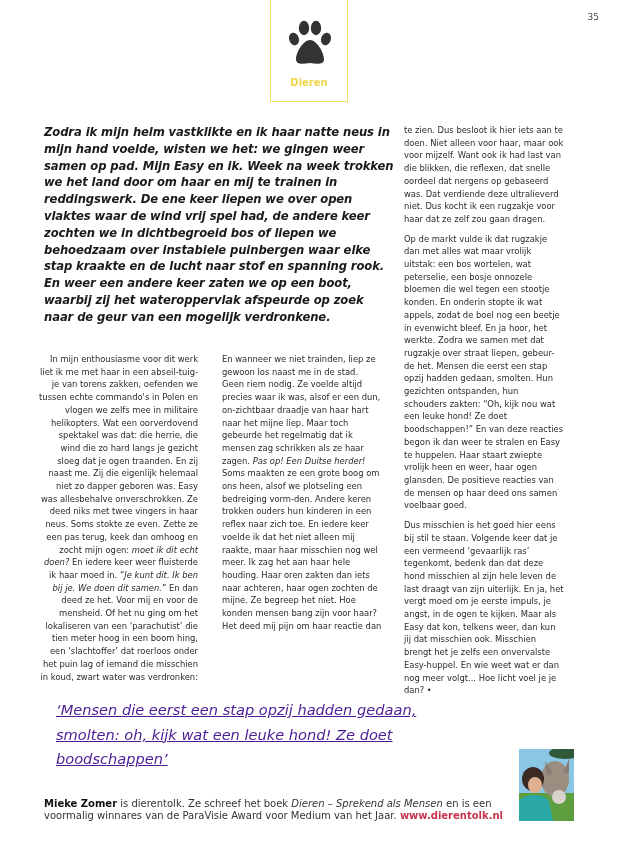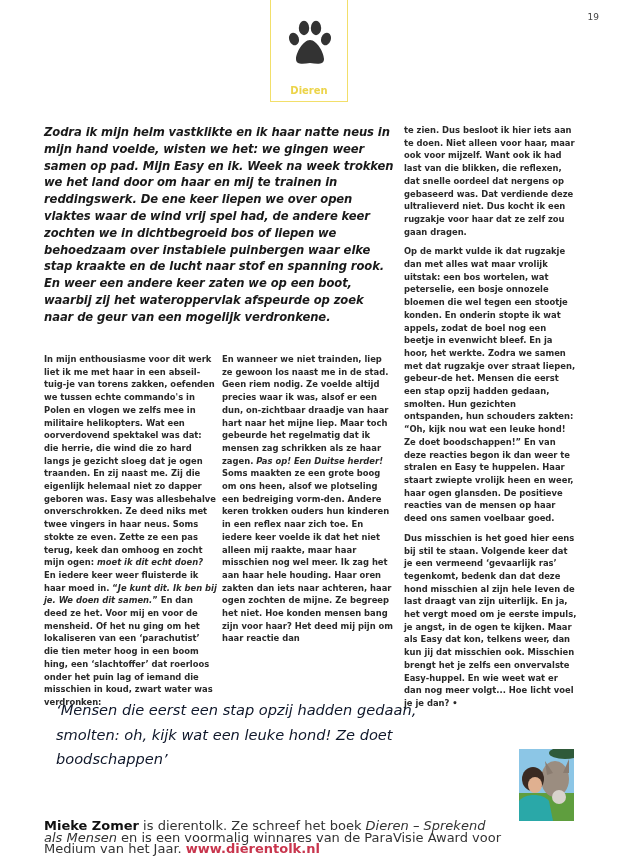--- a/index.html
+++ b/index.html
@@ -1,37 +1,37 @@
 <!DOCTYPE html>
 <html><head>
 <meta charset="utf-8">
 <style>
   html, body { margin:0; padding:0; background:#ffffff; }
   body { width:621px; height:865px; position:relative; overflow:hidden; font-family:"DejaVu Sans", sans-serif; color:#1e1e1e; }
   .page-num { position:absolute; top:12px; right:22px; font-size:9px; color:#444; }
   .cat-box { position:absolute; left:270px; top:-2px; width:78px; height:104px; border:1.5px solid #f2df6a; box-sizing:border-box; background:#fff; }
   .paw { position:absolute; left:17px; top:20px; width:44px; height:48px; }
-  .cat-label { position:absolute; left:0; right:0; top:78px; text-align:center; font-size:10px; font-weight:bold; color:#ecd449;margin-top:8px; }
+  .cat-label { position:absolute; left:0; right:0; top:78px; text-align:center; font-size:10px; font-weight:bold; color:#ecd449; }
   .lead { position:absolute; left:44px; top:124px; width:350px; font-size:11.6px; line-height:16.8px; font-weight:bold; color:#1a1a1a; letter-spacing:-0.1px;font-style:italic; }
   .col { position:absolute; font-size:8.4px; line-height:12.7px; color:#2a2a2a; }
-  .col p { margin:0 3px 7px 0;font-weight:bold; }
-  .col-a { left:44px; top:353px; width:176px; }
+  .col p { margin:0 16px 7px 0; }
+  .col-a { left:38px; top:353px; width:176px;text-align:right; }
   .col-b { left:222px; top:353px; width:176px; }
   .col-c { left:404px; top:124px; width:176px; }
   em { font-style:italic; }
-  .quote { position:absolute; left:56px; top:698px; width:420px; font-size:14.6px; line-height:24.5px; font-style:italic; color:#0f172a; }
-  .bio { position:absolute; left:44px; top:820px; width:460px; font-size:13px; line-height:11.5px; color:#333; }
+  .quote { position:absolute; left:56px; top:698px; width:420px; font-size:14.6px; line-height:24.5px; font-style:italic; color:#4c1d95;text-decoration:underline; }
+  .bio { position:absolute; left:44px; top:798px; width:460px; font-size:10px; line-height:11.5px; color:#333; }
   .bio b { color:#111; }
   .bio a { color:#c8354d; font-weight:bold; text-decoration:none; }
   .photo { position:absolute; left:519px; top:749px; width:55px; height:72px; overflow:hidden; }
 </style>
 </head>
 <body>
 
-<div class="page-num">19</div>
+<div class="page-num">35</div>
 
 <div class="cat-box">
   <svg class="paw" viewBox="0 0 44 48">
     <ellipse cx="16" cy="9" rx="5.2" ry="7.2" fill="#333"></ellipse>
     <ellipse cx="28" cy="9" rx="5.2" ry="7.2" fill="#333"></ellipse>
     <ellipse cx="6" cy="20" rx="4.8" ry="6.4" fill="#333" transform="rotate(-20 6 20)"></ellipse>
     <ellipse cx="38" cy="20" rx="4.8" ry="6.4" fill="#333" transform="rotate(20 38 20)"></ellipse>
     <path d="M22 21 C15 21 8 34 8 40 C8 46 15 45 22 44 C29 45 36 46 36 40 C36 34 29 21 22 21 Z" fill="#333"></path>
   </svg>
   <div class="cat-label">Dieren</div>

